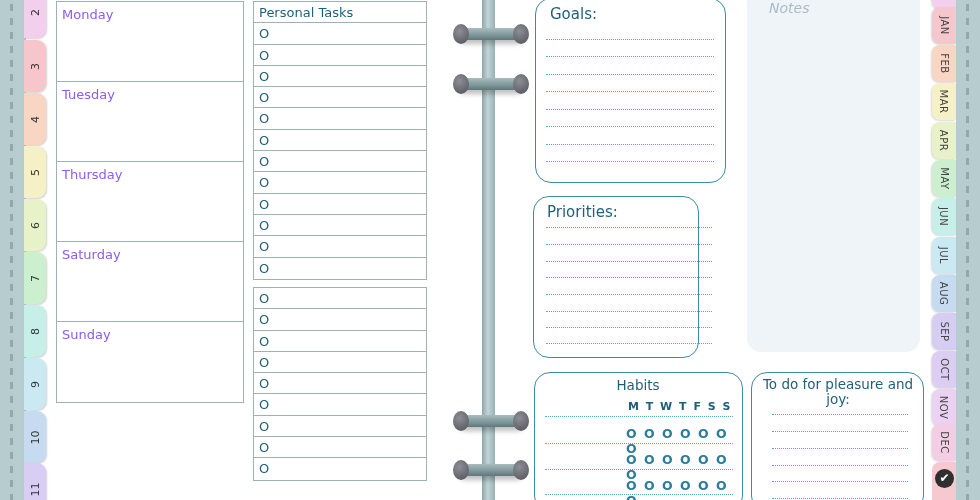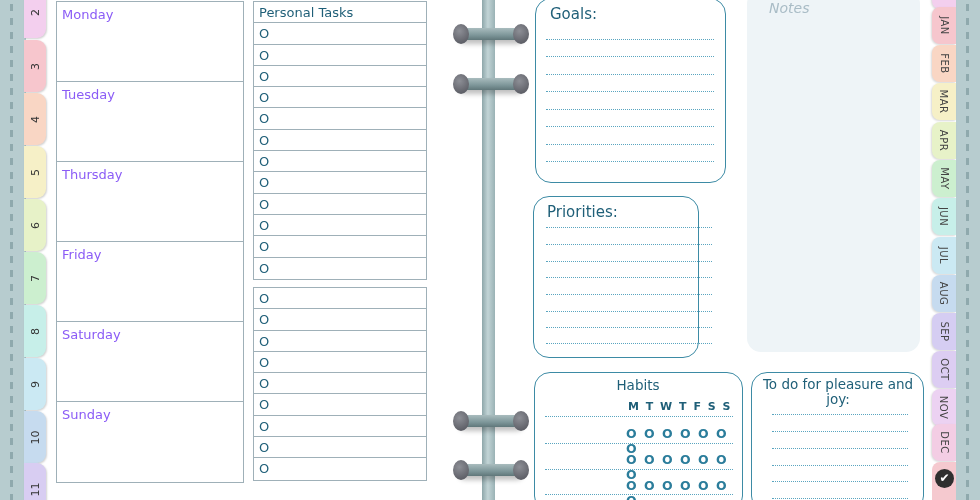--- a/index.html
+++ b/index.html
@@ -209,21 +209,20 @@
     </div>
   <div class="check-tab">
     <div class="check-circle">✔</div>
   </div>
 </div>
 
 <div class="days">
   <div class="day"><span>Monday</span></div>
   <div class="day"><span>Tuesday</span></div>
   <div class="day"><span>Thursday</span></div>
-  <div class="day"><span>Friday</span></div>
   <div class="day"><span>Saturday</span></div>
   <div class="day"><span>Sunday</span></div>
 </div>
 
 <div class="tasks" style="top:1px;">
   <div class="row head">Personal Tasks</div>
   <div class="row">O</div>
   <div class="row">O</div>
   <div class="row">O</div>
   <div class="row">O</div>

